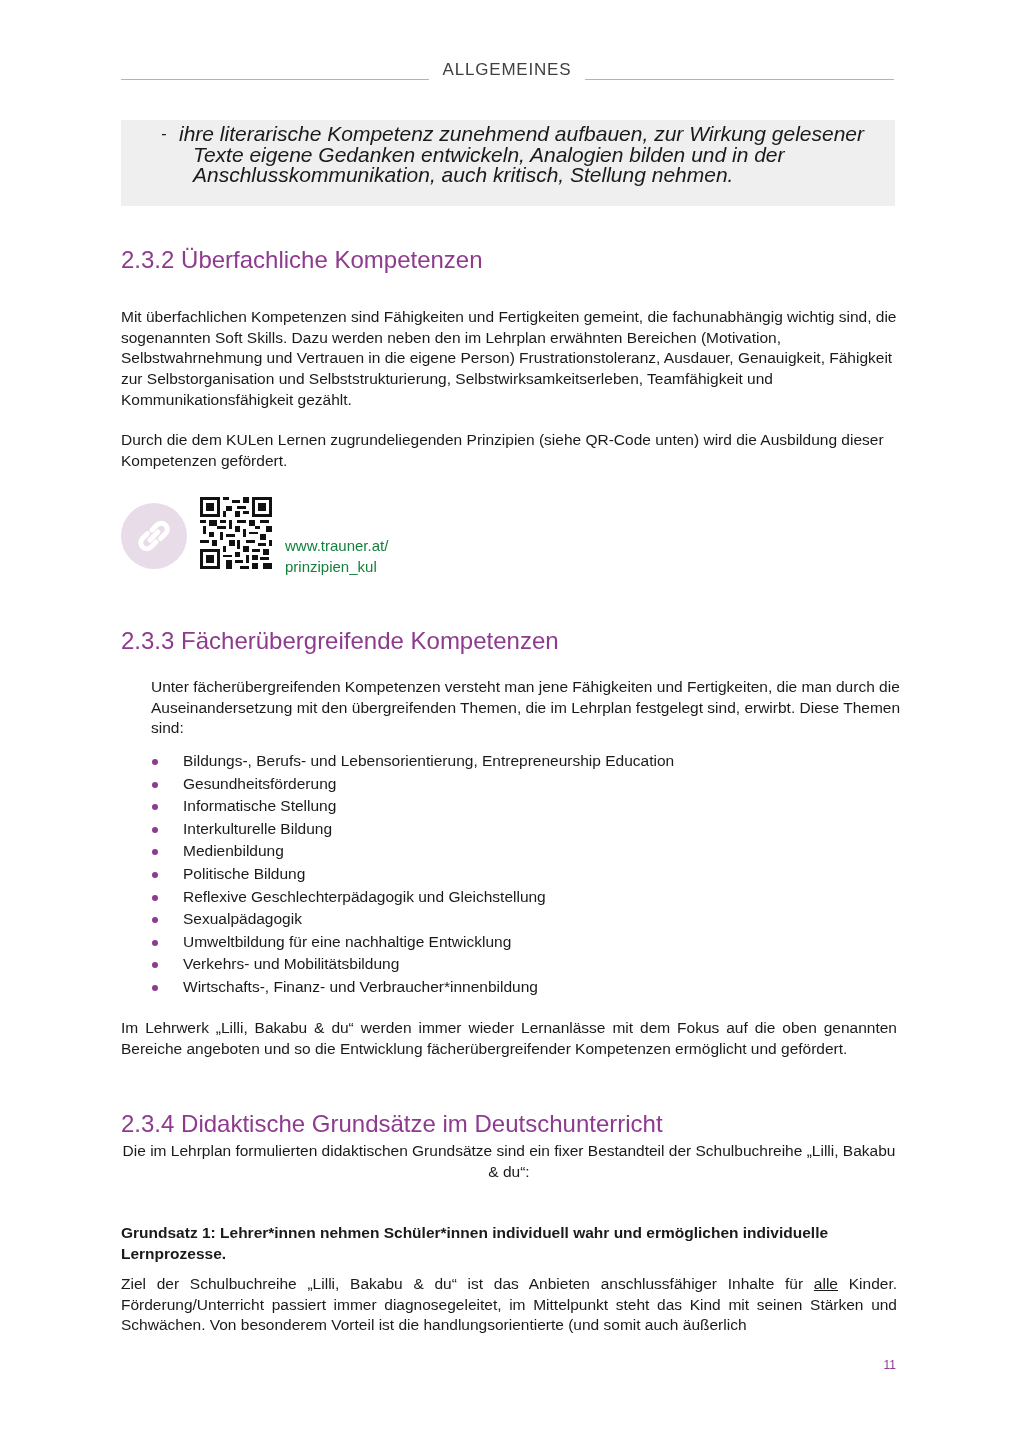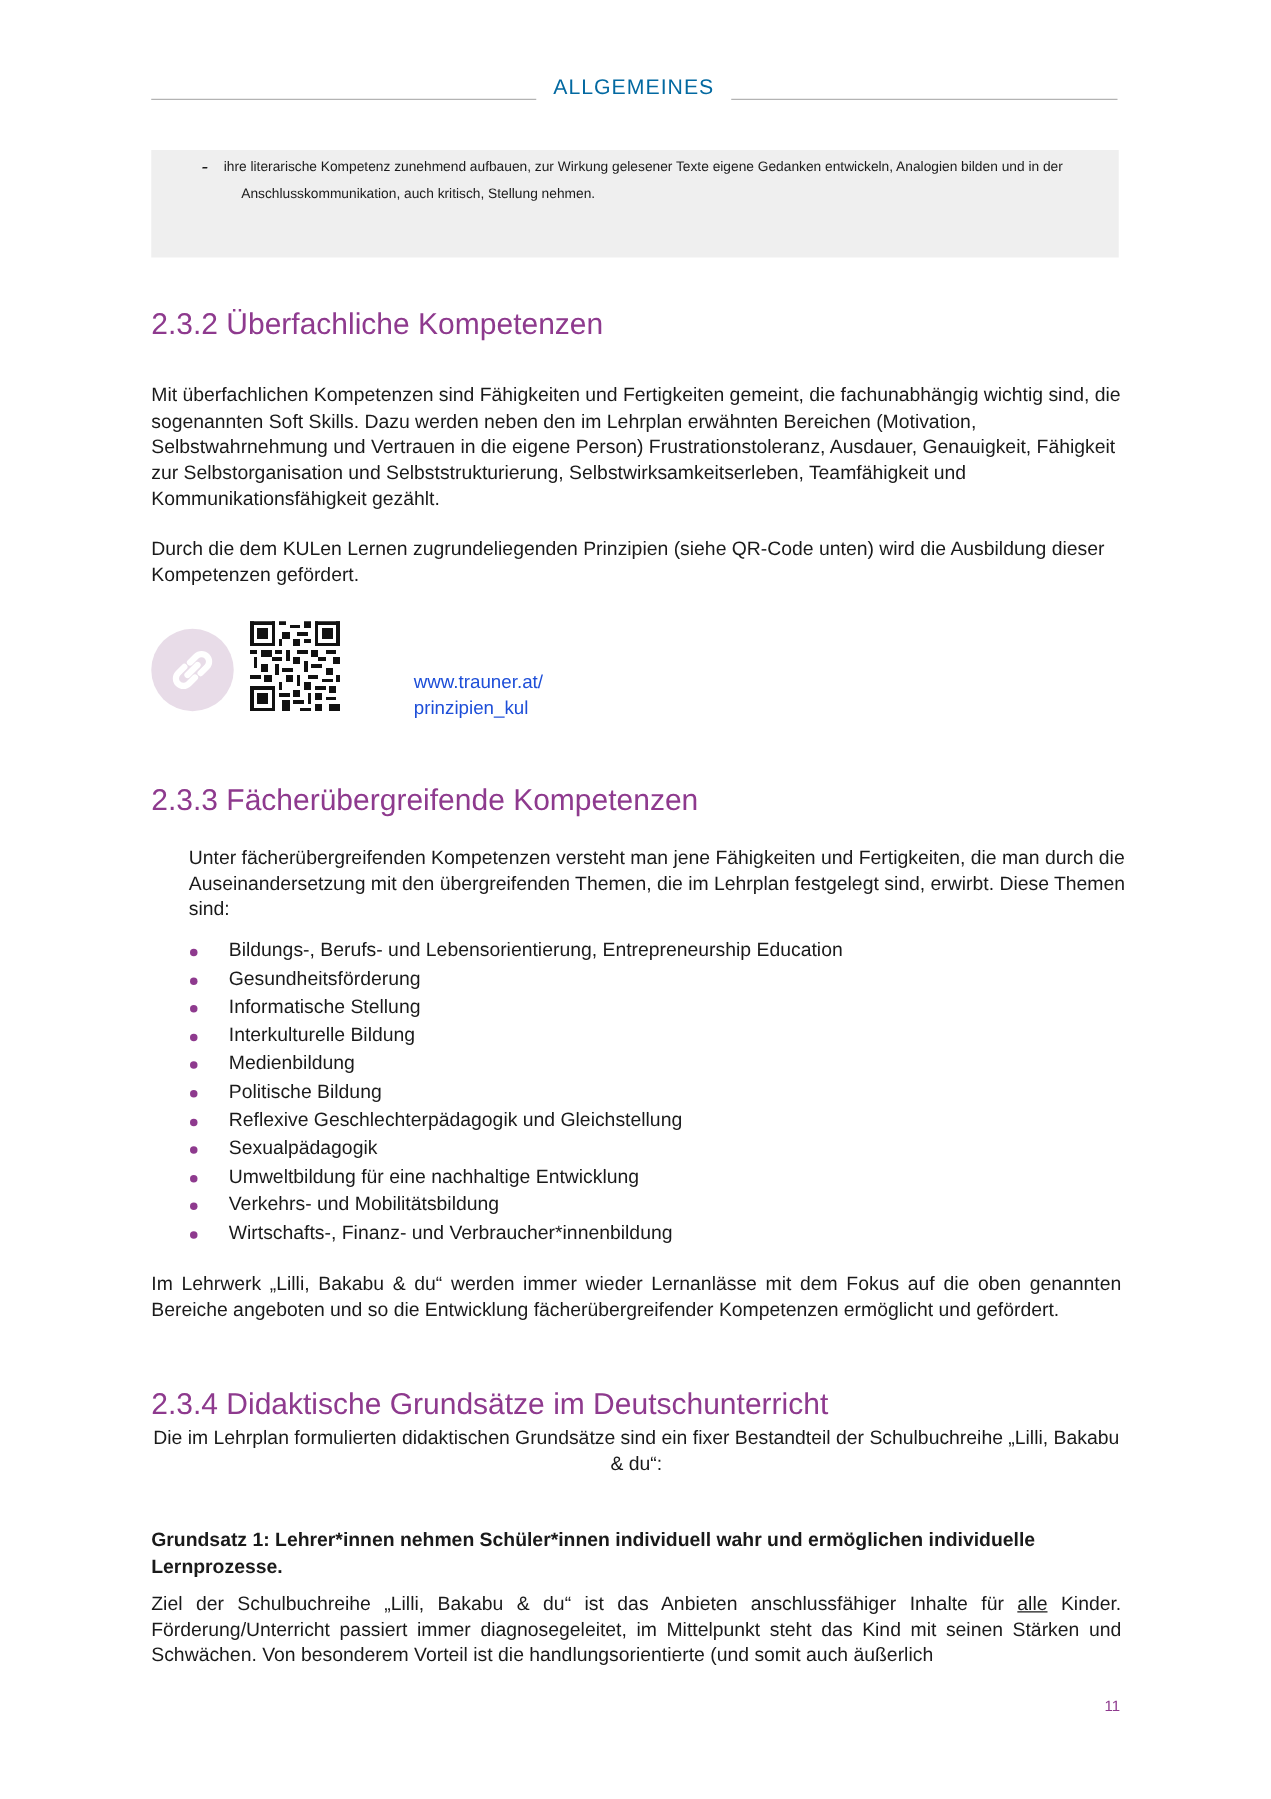--- a/index.html
+++ b/index.html
@@ -5,38 +5,38 @@
   html, body { margin:0; padding:0; background:#ffffff; }
   body { width:1017px; height:1439px; position:relative; overflow:hidden;
          font-family:"Liberation Sans", sans-serif; color:#1a1a1a; }
   .page { position:absolute; left:0; top:0; width:1017px; height:1439px; }
 
   .running-header { position:absolute; top:60px; left:121px; width:773px; height:24px; }
   .running-header .rule { position:absolute; top:19px; height:1px; background:#b3b3b3; }
   .running-header .rule.left { left:0; width:308px; }
   .running-header .rule.right { left:464px; width:309px; }
   .running-header .title { position:absolute; left:308px; width:156px; top:0; text-align:center;
-         font-size:17px; letter-spacing:0.8px; color:#0369a1; font-family:"Liberation Sans", sans-serif; }
+         font-size:17px; letter-spacing:0.8px; color:#404040; font-family:"Liberation Sans", sans-serif; }
 
   .quote-box { position:absolute; left:121px; top:120px; width:774px; height:86px; background:#efefef; }
   .quote-box .dash { position:absolute; left:40px; top:5px; font-style:italic; font-size:16px; }
-  .quote-box .qtext { position:absolute; left:58px; top:4px; width:700px; font-size:11px;
+  .quote-box .qtext { position:absolute; left:58px; top:4px; width:700px; font-style:italic; font-size:21px;
          line-height:20.5px; text-indent:0; padding-left:14px; text-indent:-14px; }
 
   h2 { position:absolute; left:121px; margin:0; font-weight:normal; color:#8e3a8e; font-size:24px;
        font-family:"Liberation Sans", sans-serif; }
   .p { position:absolute; left:121px; width:776px; font-size:15.5px; line-height:20.7px; margin:0; }
   .p.justify { text-align:justify; }
   .bold { font-weight:bold; }
 
   .link-block { position:absolute; left:121px; top:497px; width:300px; height:80px; }
   .link-circle { position:absolute; left:0; top:6px; width:66px; height:66px; border-radius:50%; background:#e8dce8; }
   .link-circle svg { position:absolute; left:15px; top:15px; }
   .qr { position:absolute; left:79px; top:0; width:72px; height:72px; }
-  .url { position:absolute; left:164px; top:38px; font-size:15px; line-height:21px; color:#1d4ed8;margin-left:46px; }
+  .url { position:absolute; left:164px; top:38px; font-size:15px; line-height:21px; color:#15803d; }
 
   ul.themes { position:absolute; left:121px; top:750px; margin:0; padding:0; list-style:none; }
   ul.themes li { position:relative; height:22.6px; line-height:22.6px; font-size:15.5px; padding-left:62px; }
   ul.themes li .bullet { position:absolute; left:31px; top:9px; width:6px; height:6px; border-radius:50%; background:#8e3a8e; }
 
   .underline { text-decoration:underline; }
   .page-number { position:absolute; left:860px; top:1358px; width:36px; text-align:right; font-size:12px; color:#8e3a8e; }
 </style>
 </head>
 <body>

